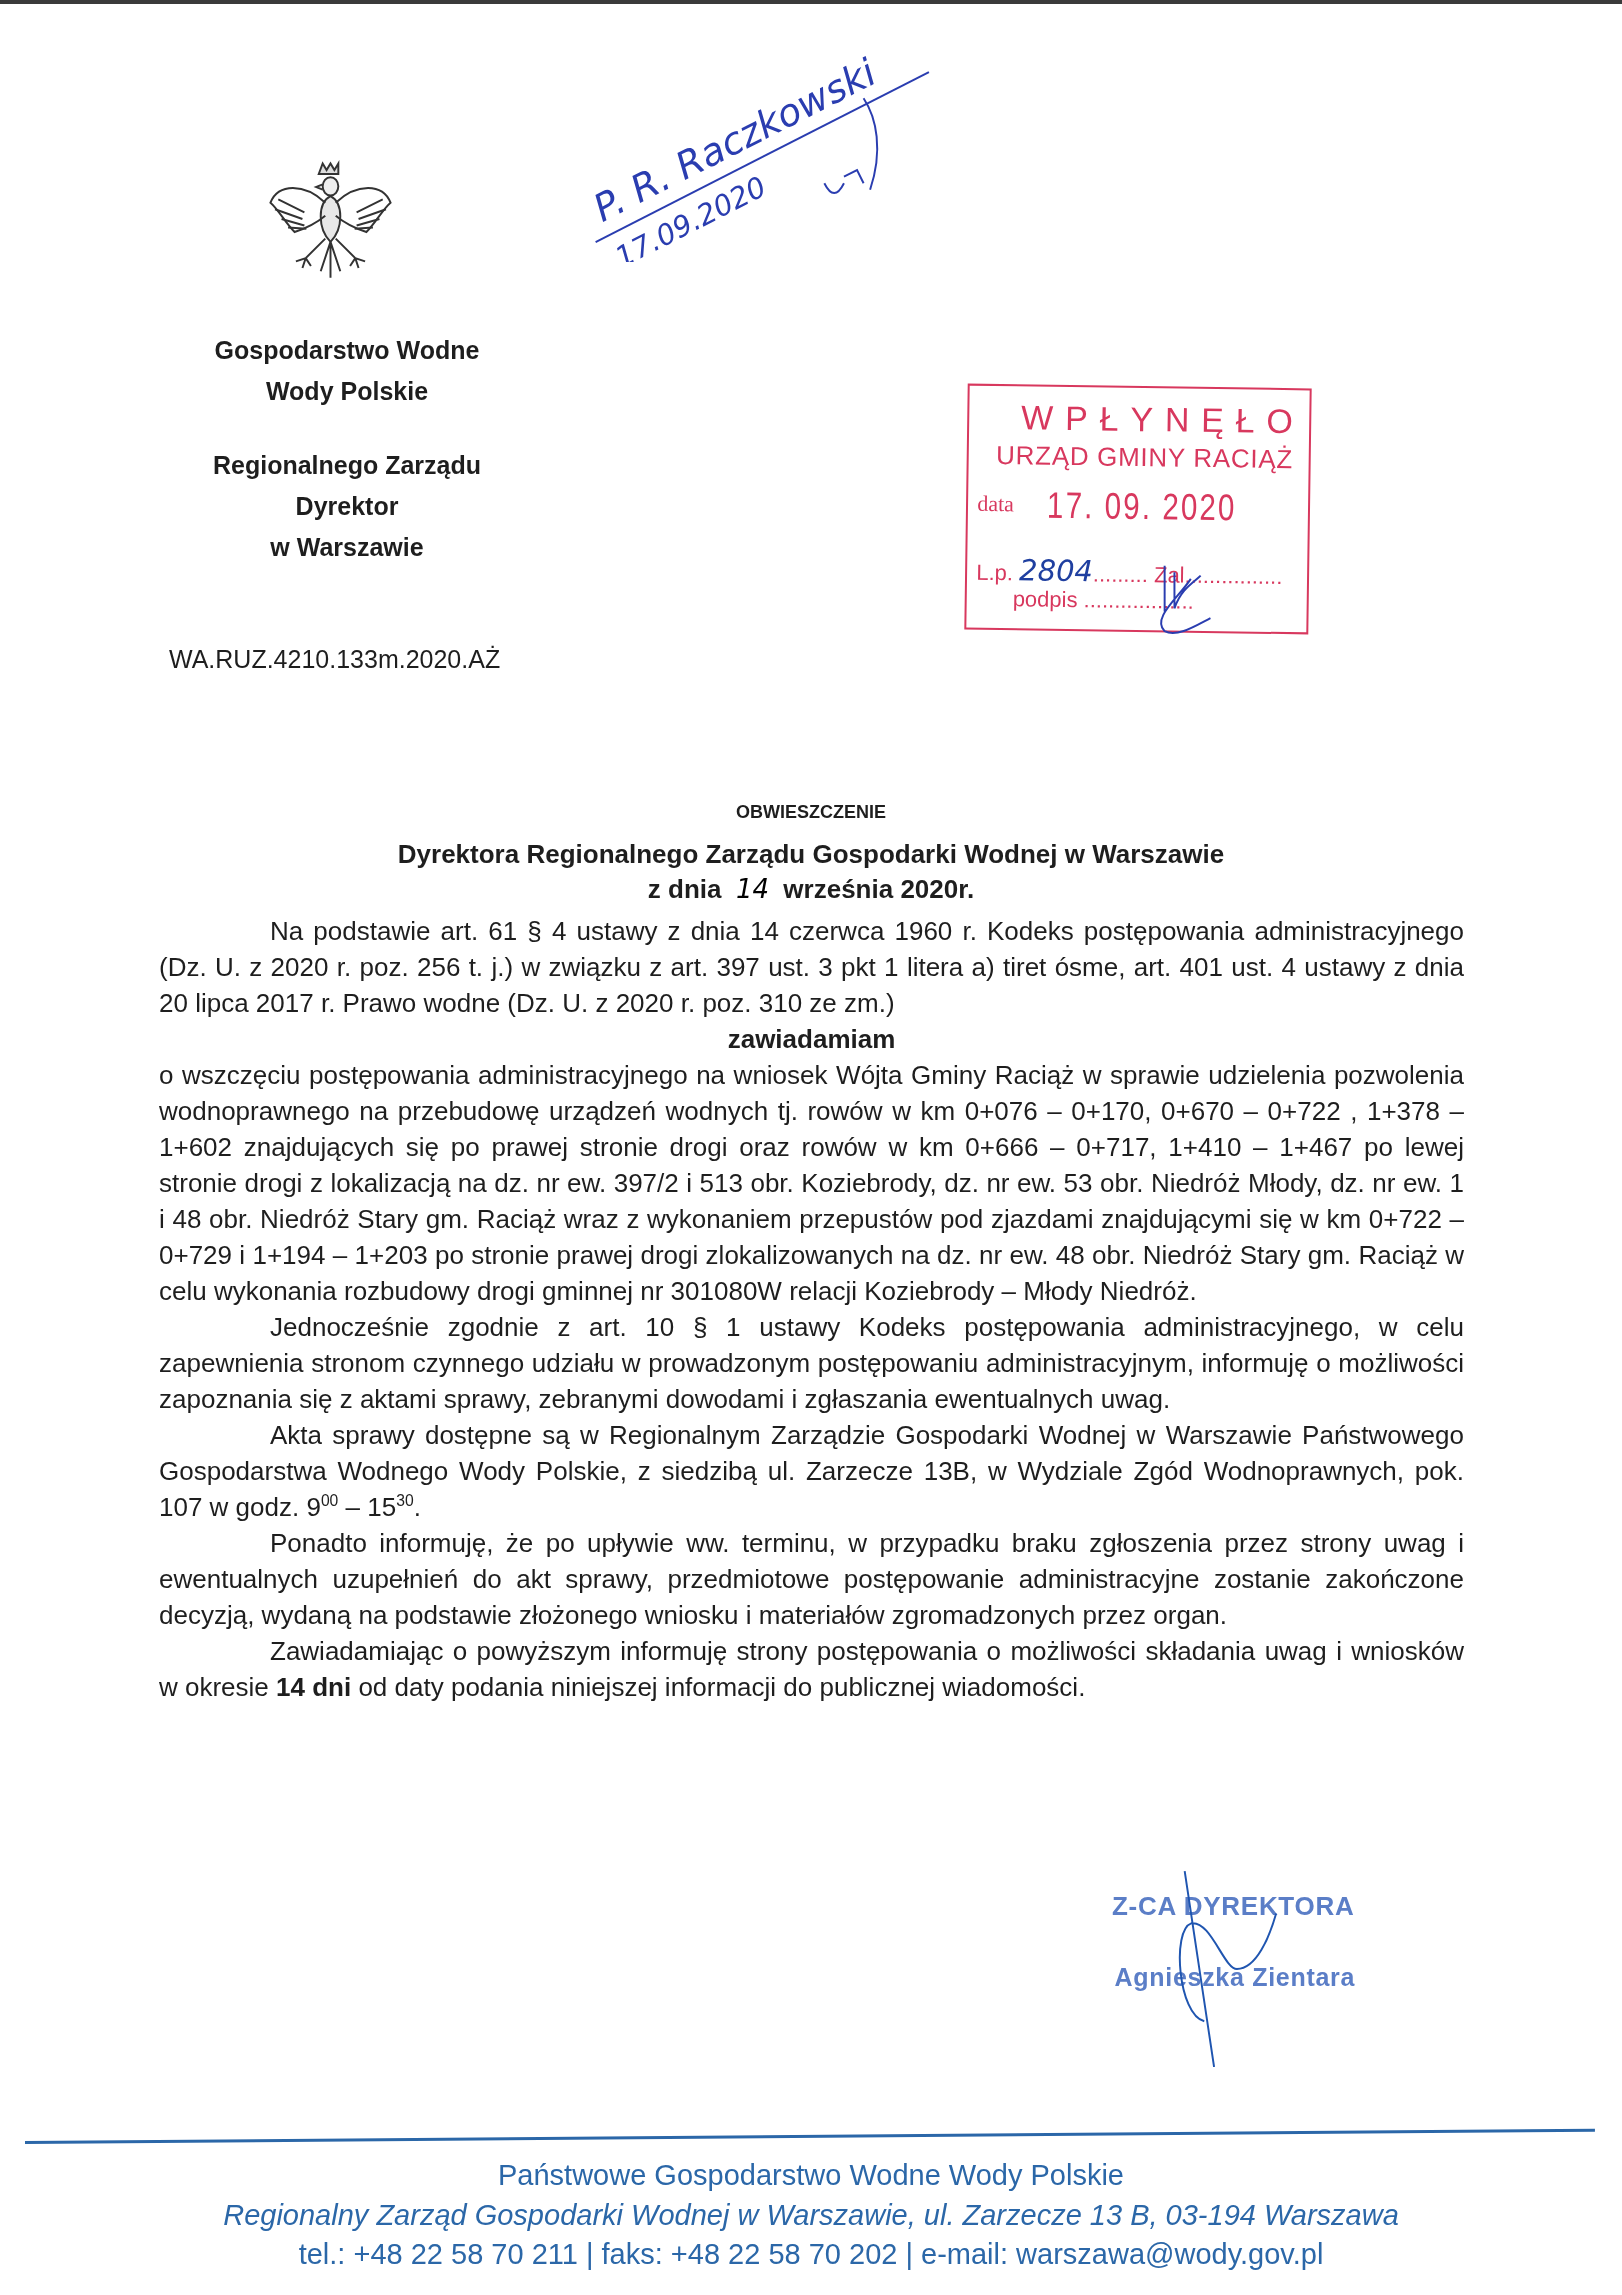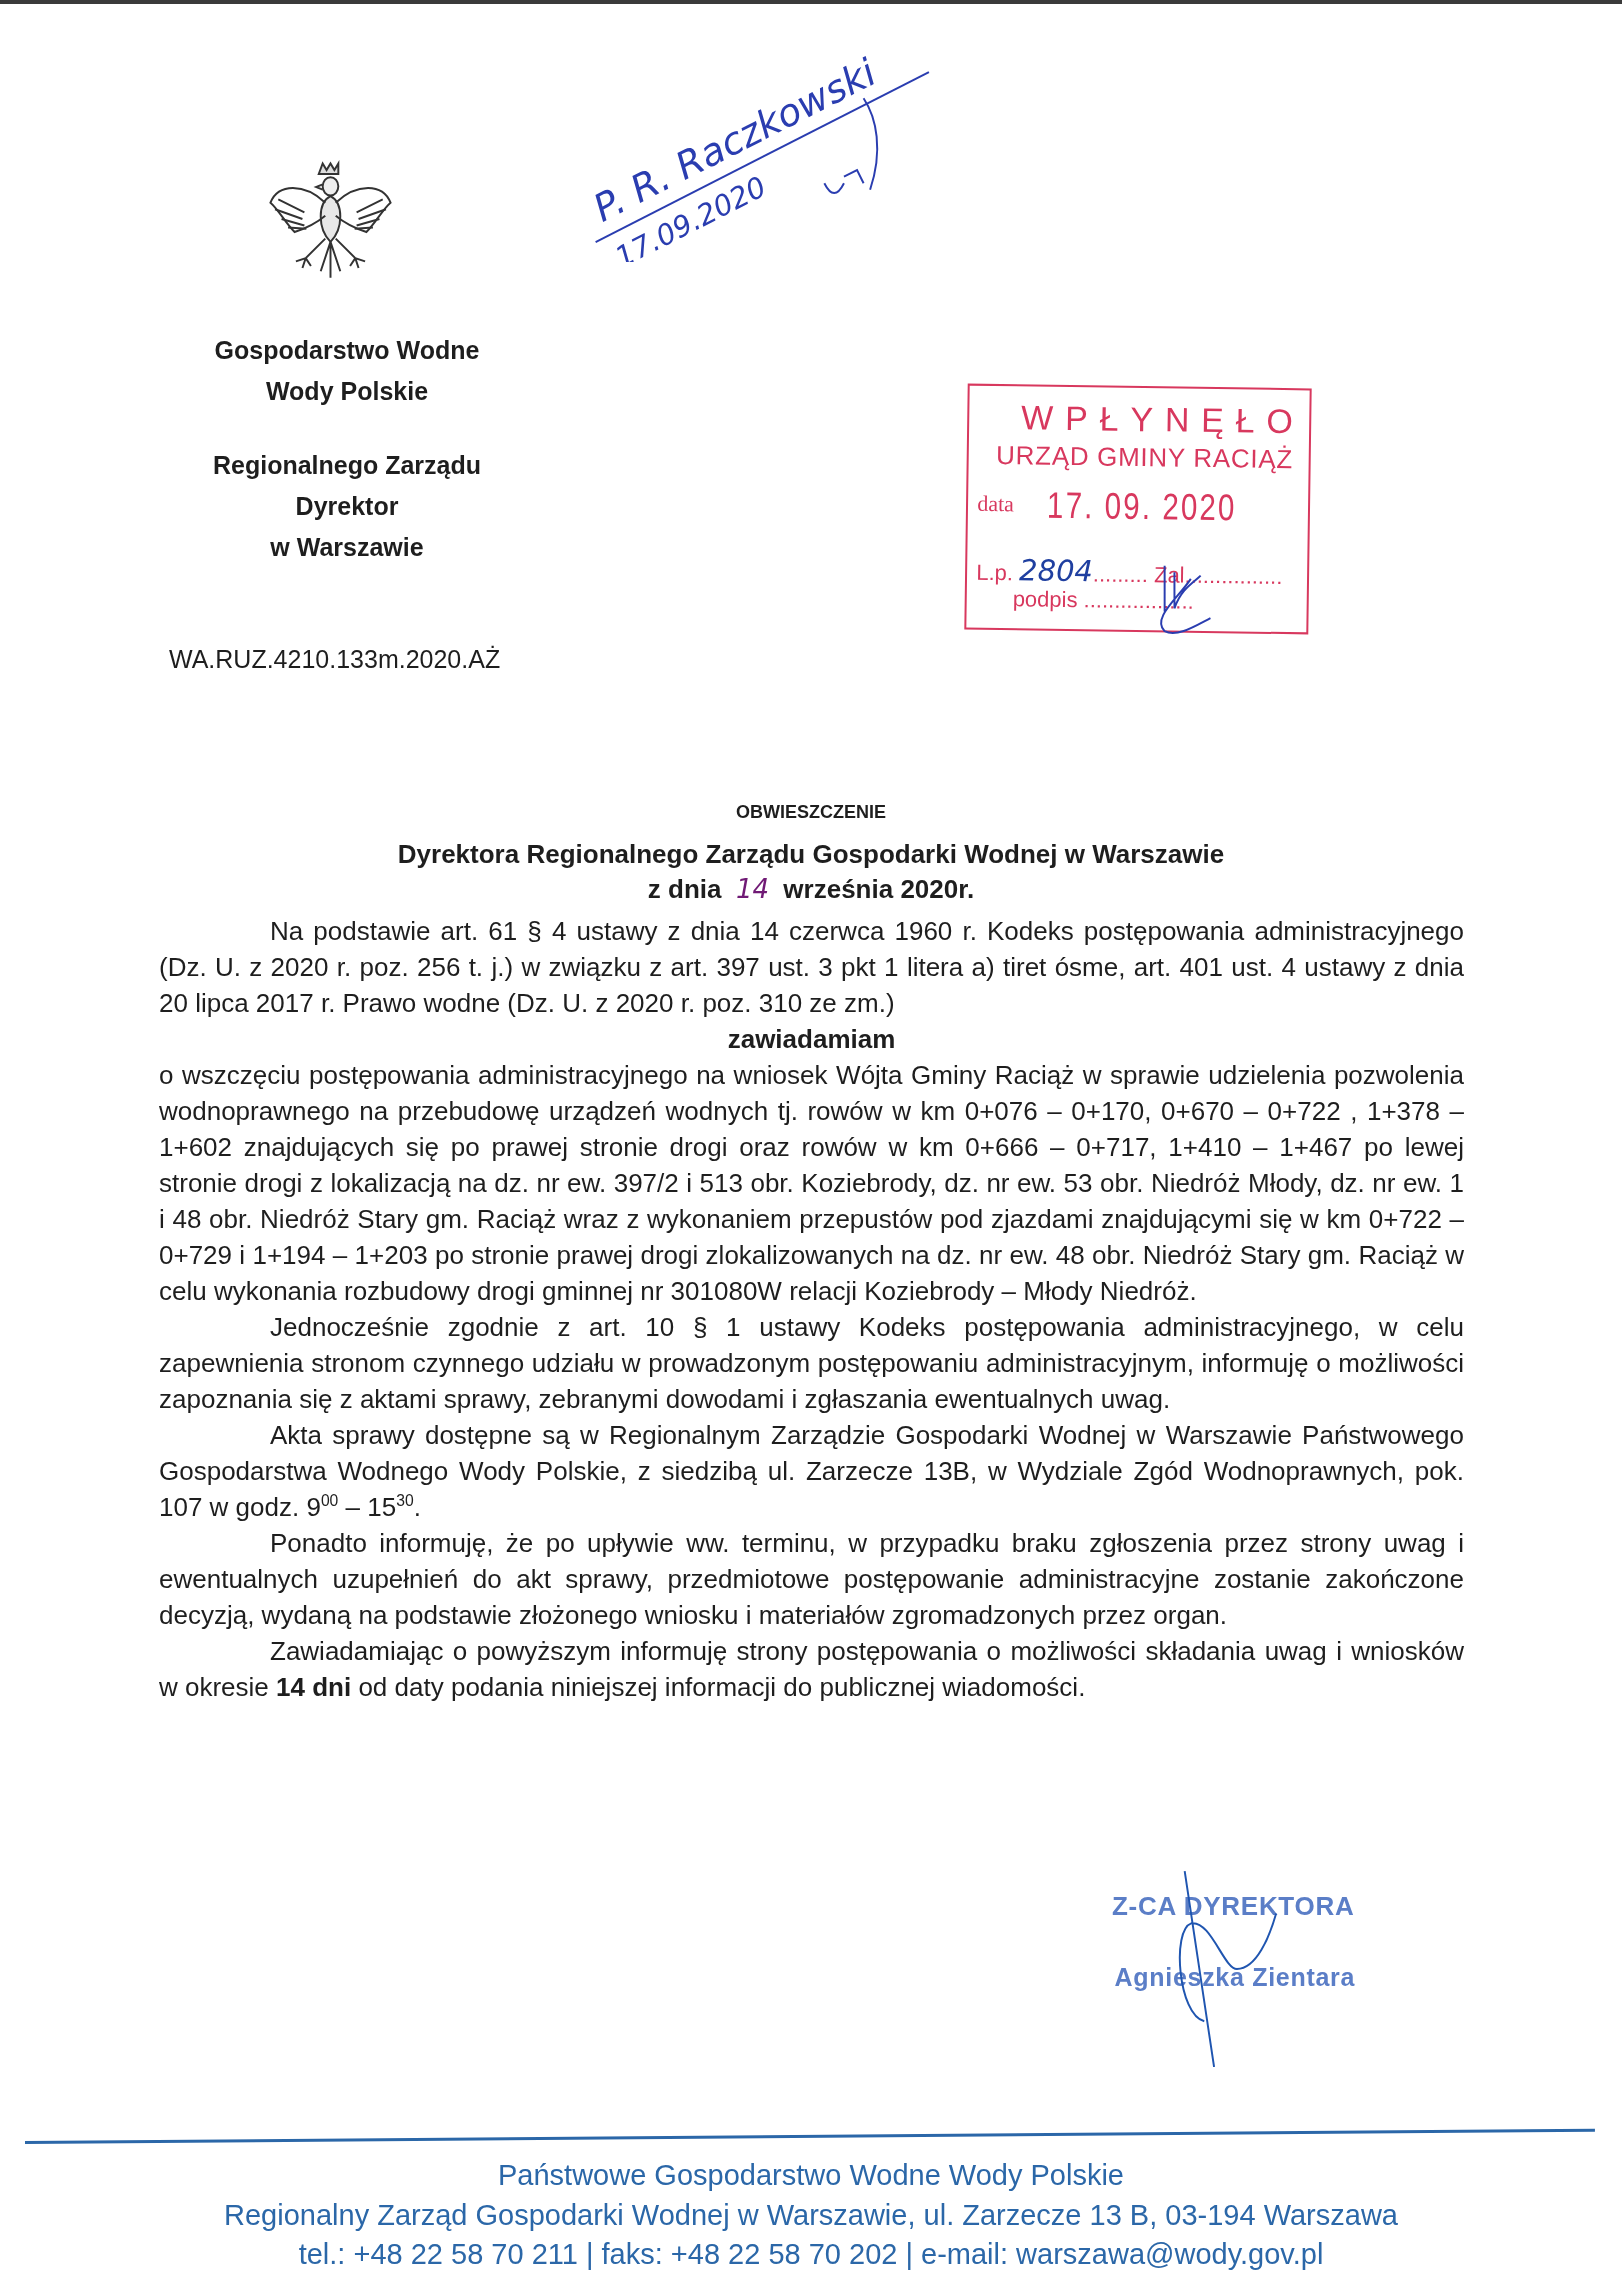--- a/index.html
+++ b/index.html
@@ -21,39 +21,39 @@
   .stamp .s3v { position: absolute; left: 79px; top: 98px; font-size: 37px; letter-spacing: 2.6px; transform: scaleX(0.8); transform-origin: left; }
   .stamp .s4 { position: absolute; left: 9.2px; top: 167px; font-size: 22px; }
   .stamp .s5 { position: absolute; left: 46px; top: 200px; font-size: 22px; }
   .stamp .hw { color: #1f3fa0; font-family: "DejaVu Sans", sans-serif; font-style: italic; font-size: 29px; }
   .stamp-sign { position: absolute; left: 1145px; top: 559px; width: 72px; height: 79px; }
 
   .title { position: absolute; left: 0; width: 1622px; text-align: center; font-weight: bold; color: #1e1e1e; }
   .t1 { top: 802px; font-size: 18px; }
   .t2 { top: 839px; font-size: 26px; }
   .t3 { top: 874px; font-size: 26px; }
-  .t3 .hwday { color: #701a75; font-weight: normal; font-style: italic; font-family: "DejaVu Sans", sans-serif; padding: 0 14.4px; }
+  .t3 .hwday { color: #000000; font-weight: normal; font-style: italic; font-family: "DejaVu Sans", sans-serif; padding: 0 14.4px; }
 
   .body { position: absolute; left: 159px; top: 913px; width: 1305px; font-size: 26px; line-height: 36px;
           text-align: justify; color: #1e1e1e; }
   .body p { margin: 0; }
   .body .indent { text-indent: 111px; }
   .body .center { text-align: center; font-weight: bold; }
   .body b { font-weight: bold; }
   .body sup { font-size: 15.7px; line-height: 0; }
 
   .sigstamp { position: absolute; left: 1112px; top: 1891px; color: #5b7ec7; font-weight: bold; }
   .sigstamp .role { font-size: 26px; letter-spacing: 0.7px; }
   .sigstamp .name { position: absolute; top: 72px; left: 2.6px; font-size: 25px; white-space: nowrap; letter-spacing: 0.7px; }
   .signature { position: absolute; left: 1178px; top: 1858px; width: 144px; height: 209px; }
 
   .footline { position: absolute; left: 25px; top: 2141px; width: 1570px; height: 3.3px; background: #2b67a8; transform: rotate(-0.45deg); transform-origin: left; }
   .footer { position: absolute; left: 0; width: 1622px; text-align: center; color: #2b67a8; font-size: 29px; }
   .f1 { top: 2159px; }
-  .f2 { top: 2199px; }
+  .f2 { top: 2199px; font-style: italic; }
   .f3 { top: 2238px; }
 </style>
 </head>
 <body>
 
 <div class="topline"></div>
 
 <svg class="eagle" viewBox="0 0 200 190">
   <g fill="none" stroke="#333" stroke-width="3">
     <path d="M88 10 l6 10 l6 -10 l6 10 l6 -10 v16 h-30 z" fill="#ddd"></path>

